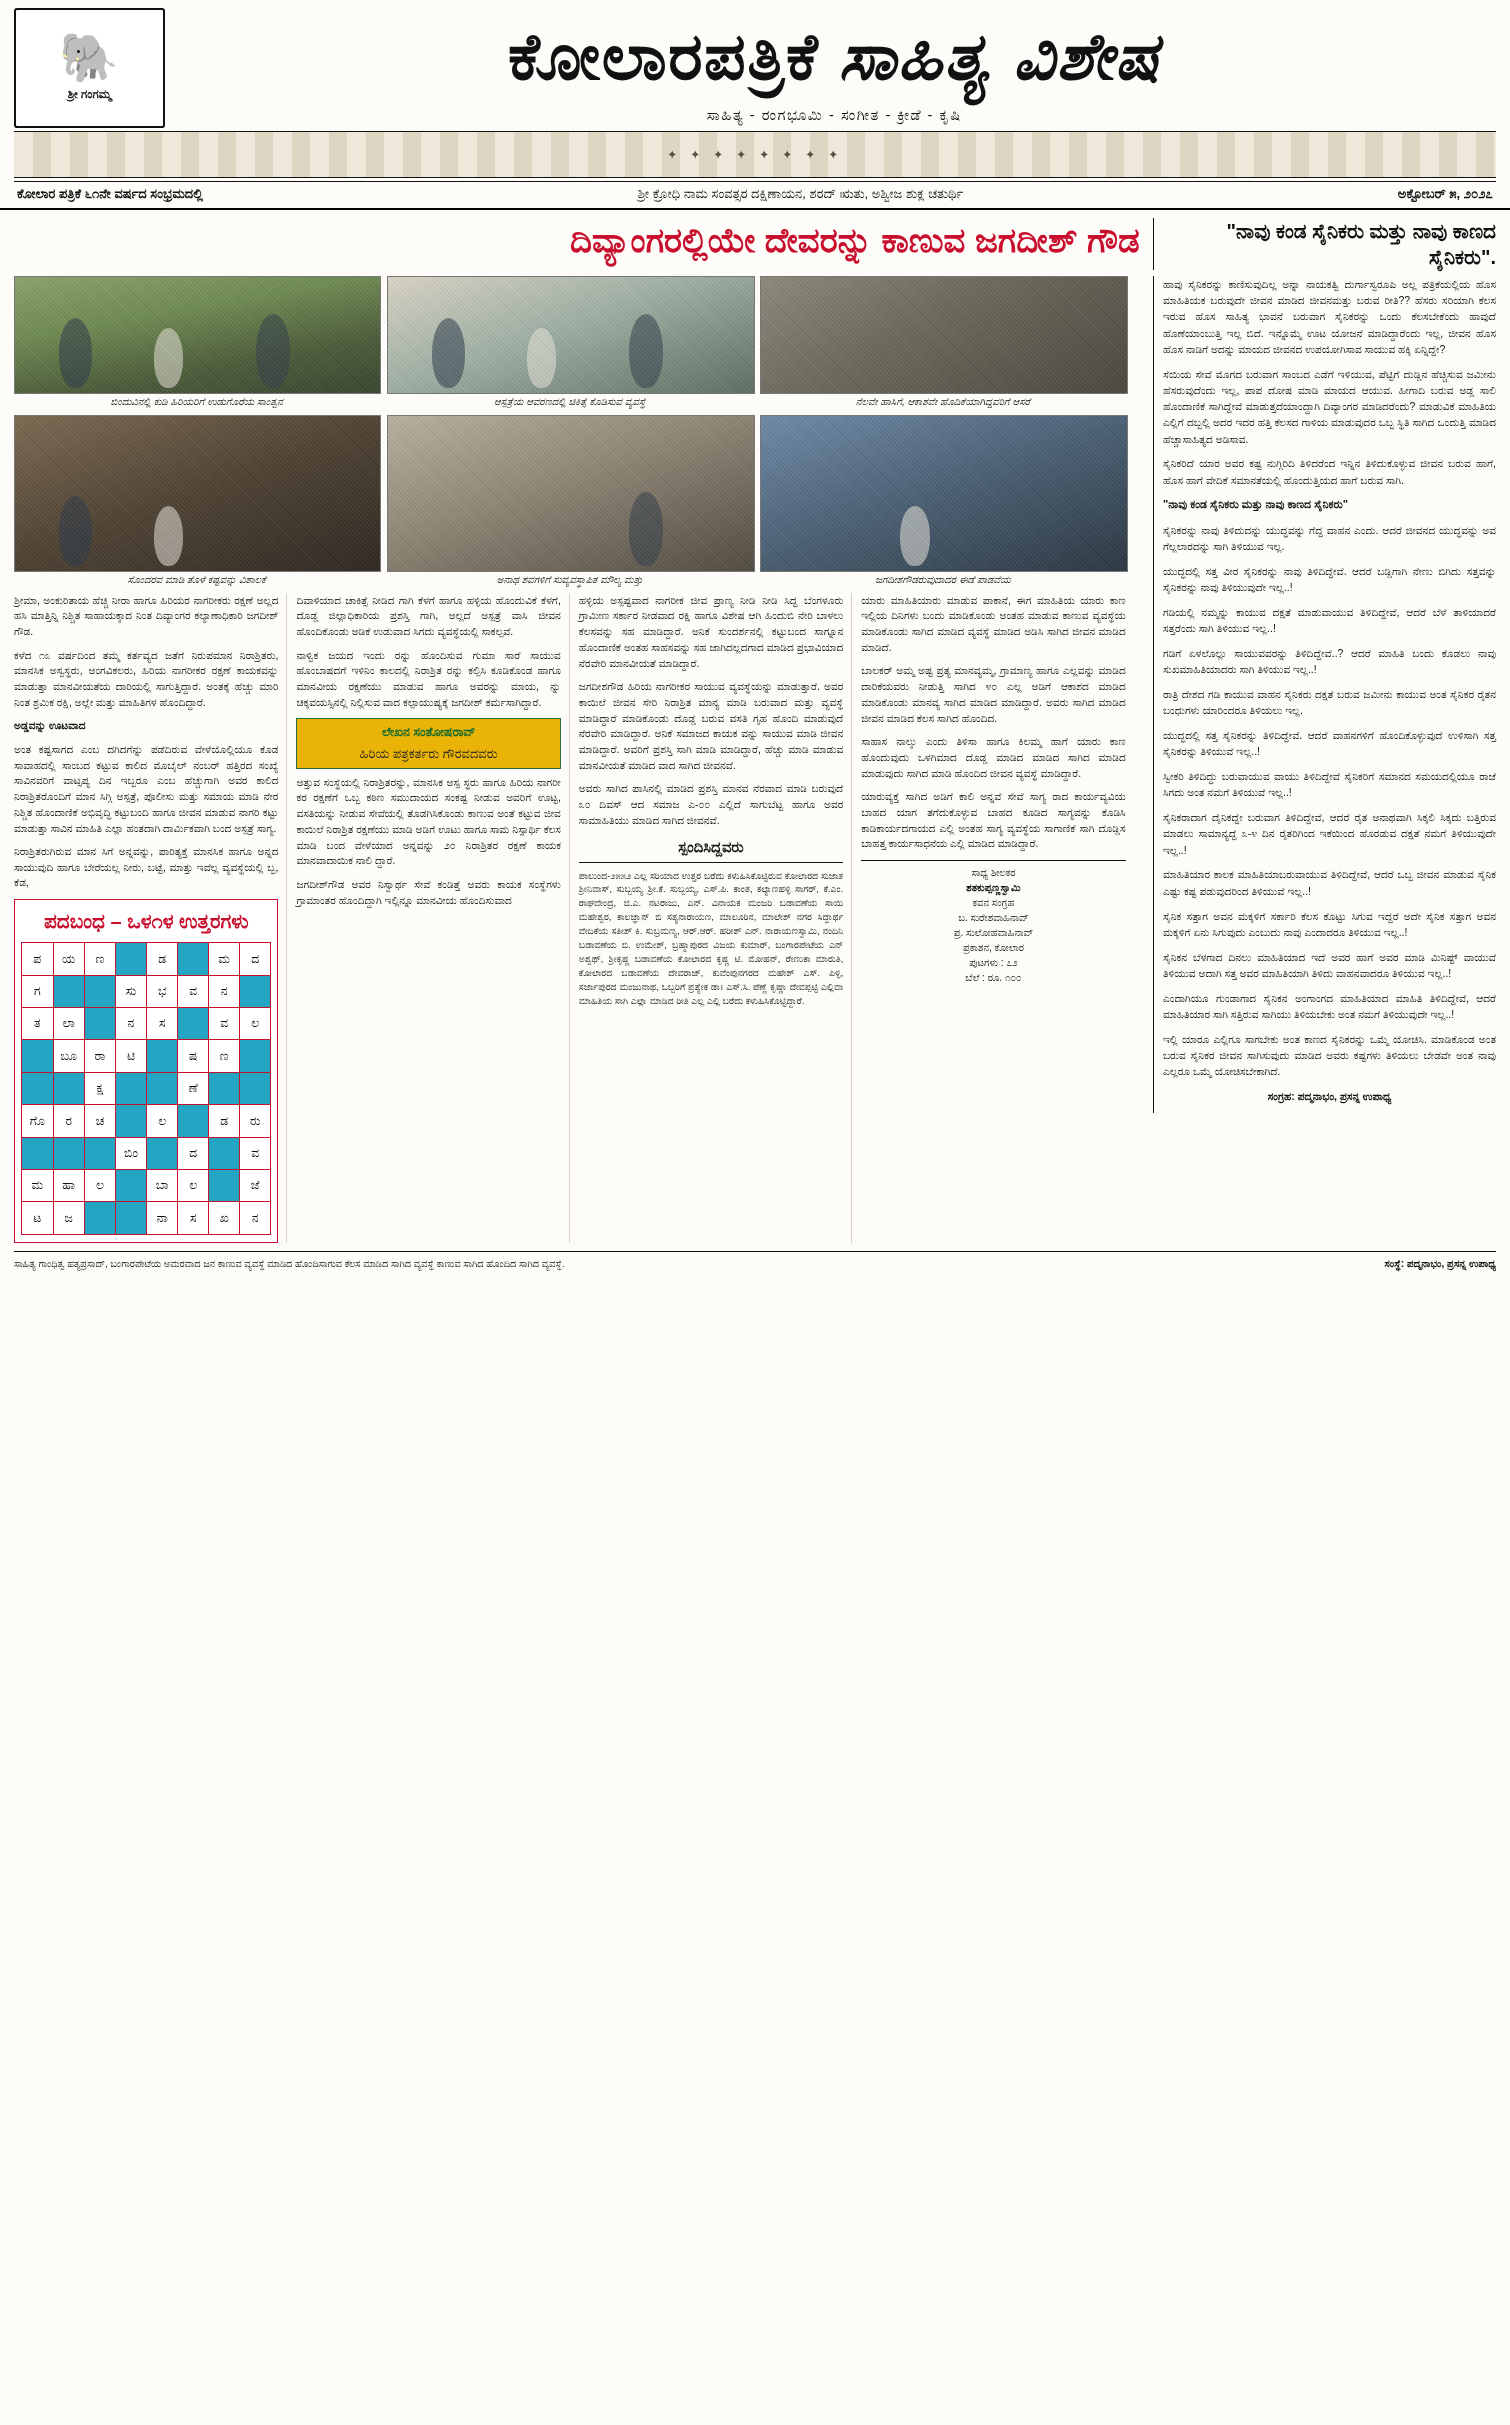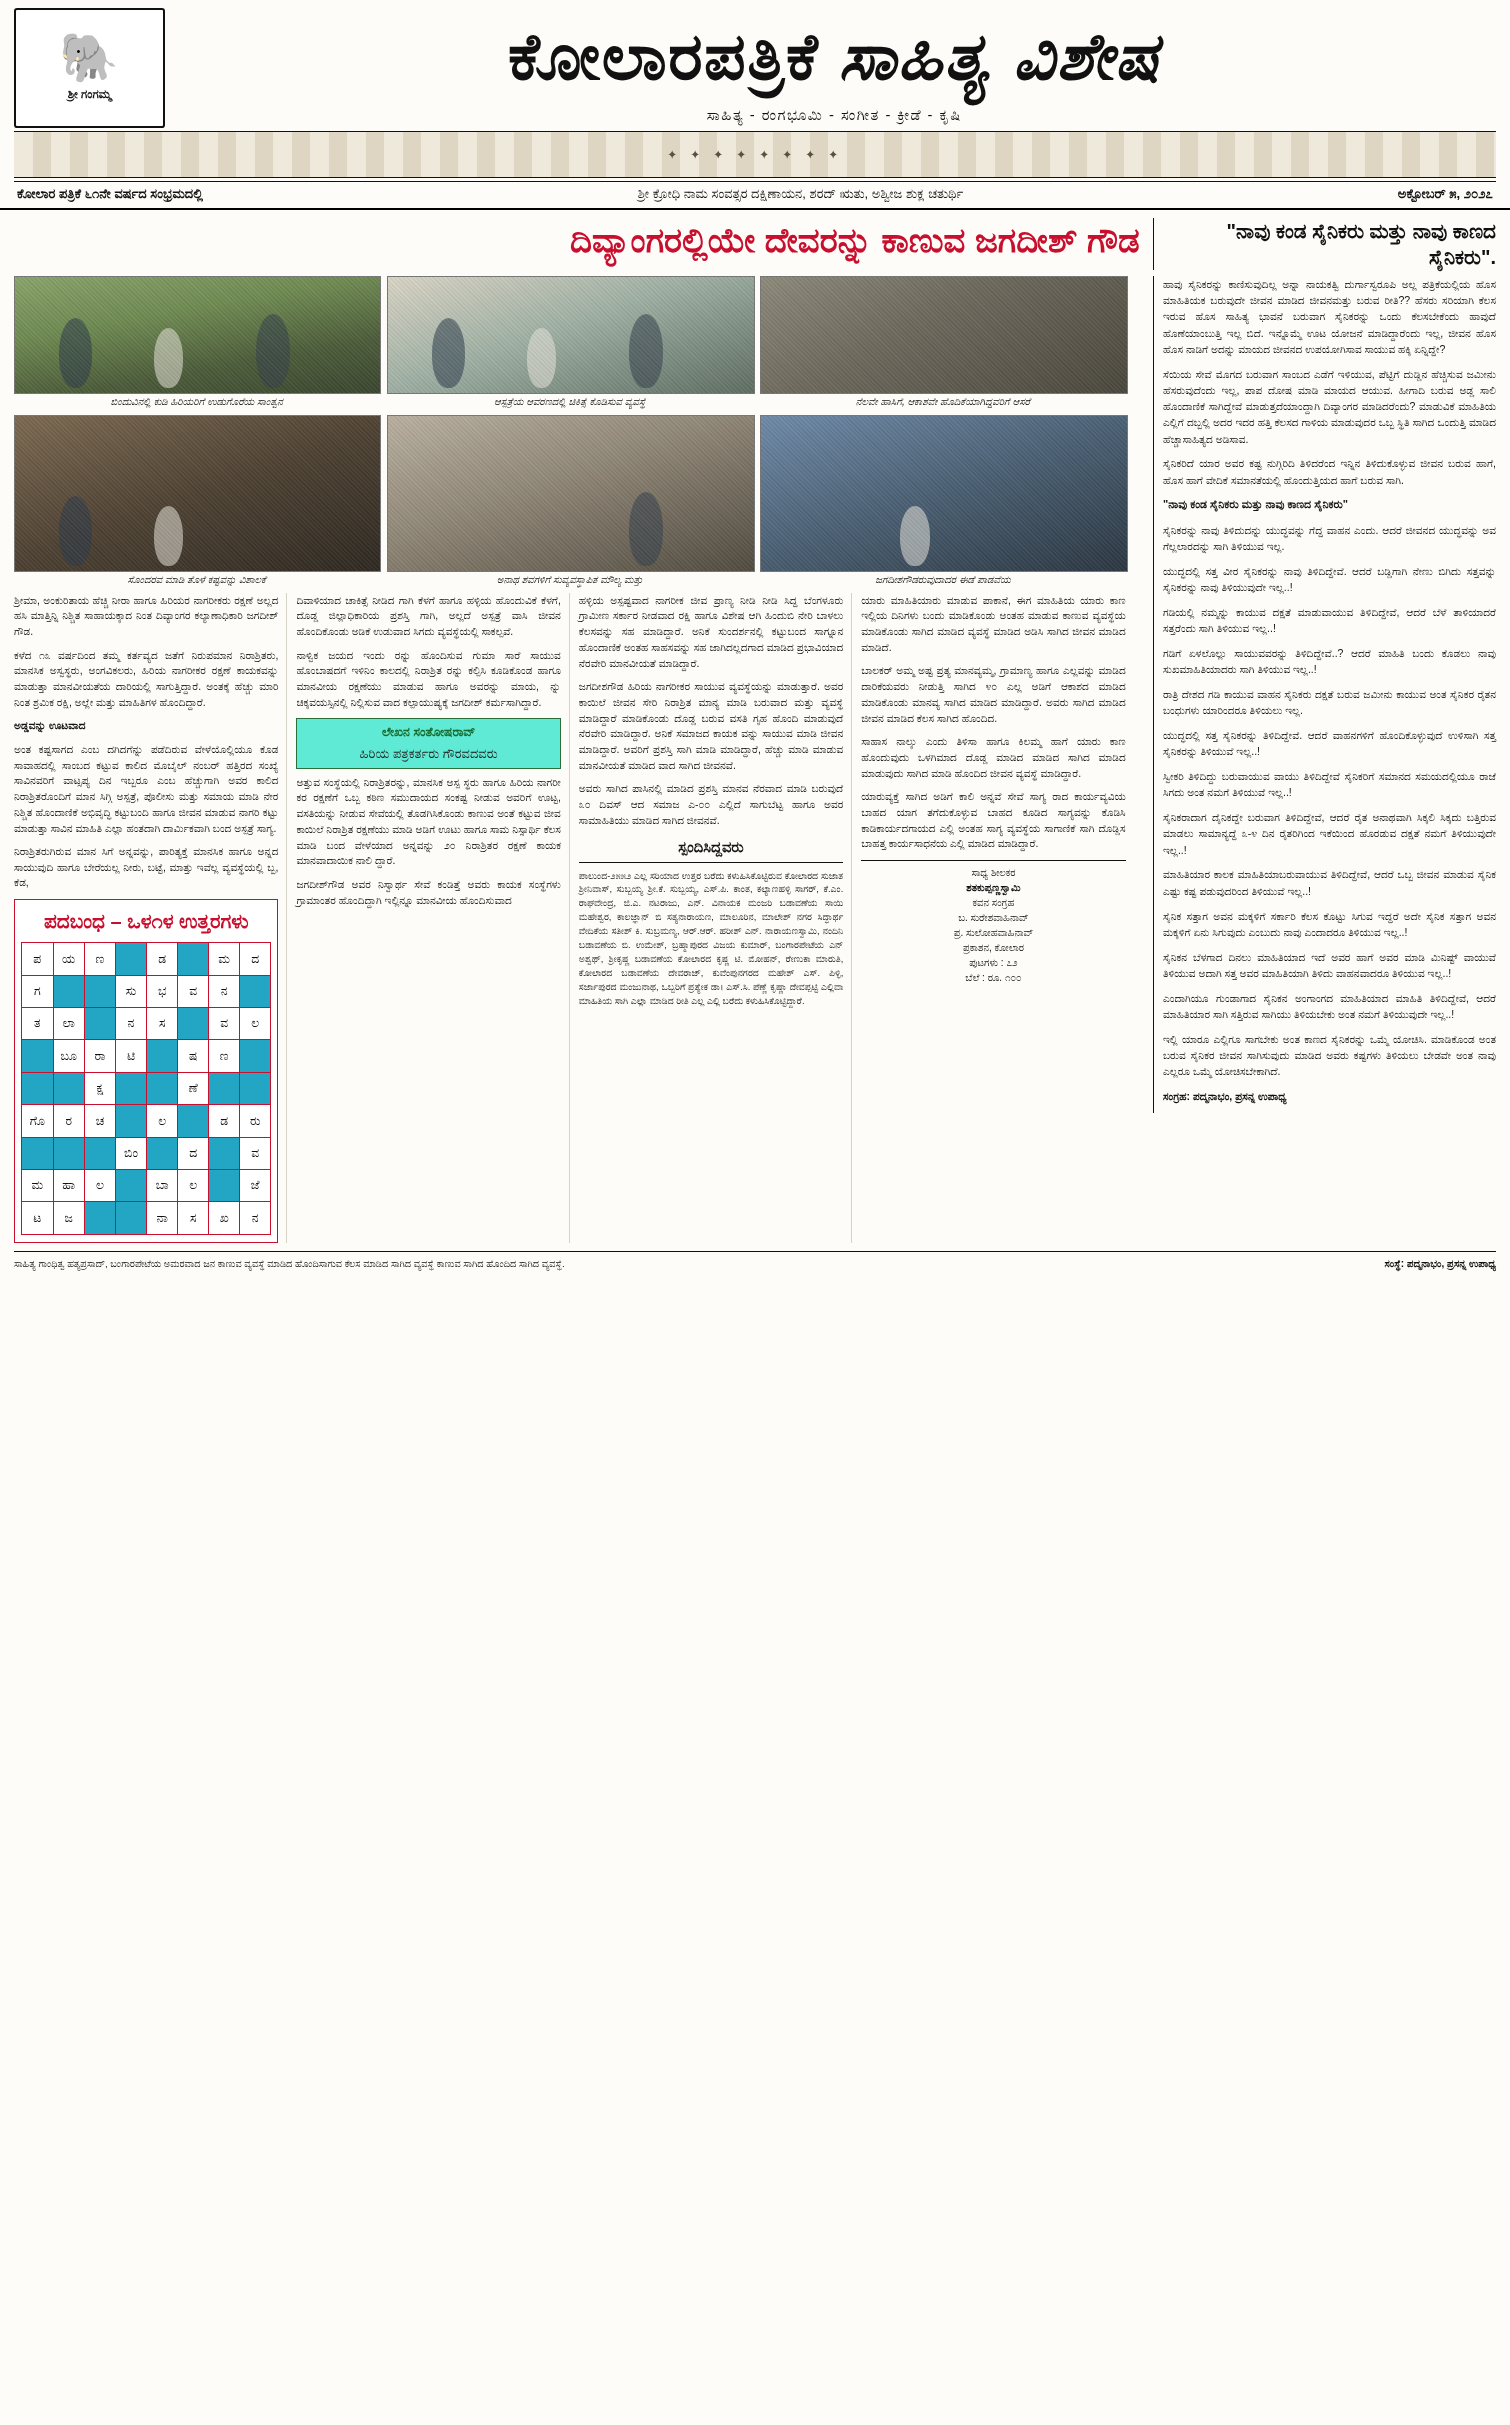--- a/index.html
+++ b/index.html
@@ -215,21 +215,21 @@
     padding-right: 7.7px;
   }
   .col:last-child { border-right: none; padding-right: 0; }
   .col p { margin: 0 0 7.7px 0; }
 
   .subhead-box {
     border: 1.5px solid #2a6f3c;
     padding: 3.9px 4.6px;
     text-align: center;
     margin: 6.2px 0;
-    background: #5eead4;
+    background: #eab308;
   }
   .subhead-box .t1 {
     color: #176a2d;
     font-weight: bold;
     font-size: 12.4px;
   }
   .subhead-box .t2 {
     font-size: 13px;
     color: #222;
     margin-top: 2.3px;
@@ -307,21 +307,21 @@
   }
   .footer .fcol { flex: 1; text-align: justify; }
   .footer .fright {
     width: 325px;
     flex: none;
     text-align: right;
     font-weight: bold;
     font-size: 10px;
   }
   .small { font-size: 9.3px; }
-  .center { }
+  .center { text-align: center; }
   .bold { font-weight: bold; }
 </style>
 </head>
 <body>
 
 <div class="page">
 
   <div class="masthead">
     <div class="masthead-inner">
       <div class="logo-box">

